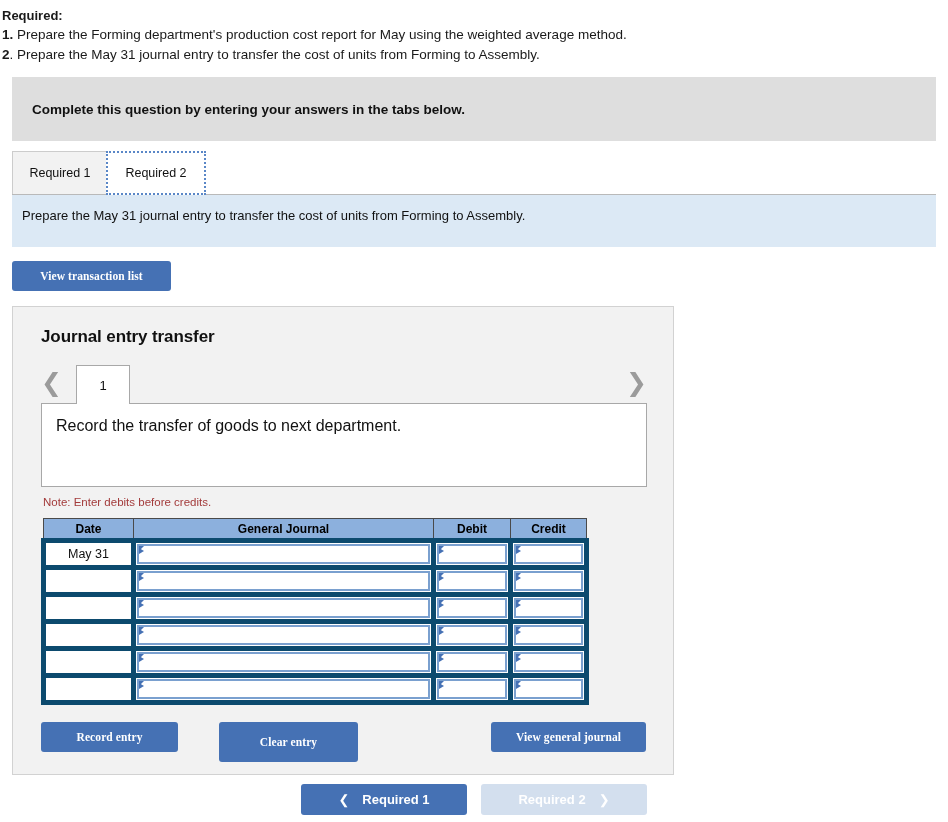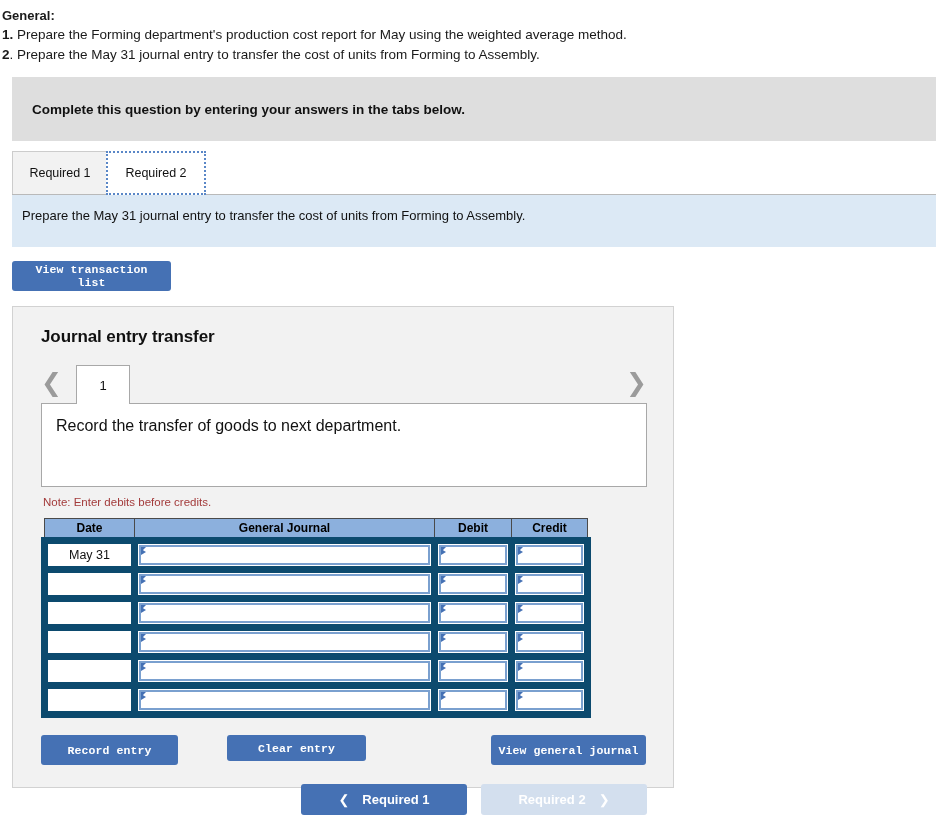--- a/index.html
+++ b/index.html
@@ -70,21 +70,21 @@
     display: flex; align-items: flex-start;
     padding: 13px 0 0 10px;
   }
   .prompt-text { font-size: 13px; color: #111; }
 
   
   .btn {
     background: #4571b4;
     color: #ffffff;
     border: none;
-    font-family: Liberation Mono, monospace;
+    font-family: Liberation Serif, serif;
     font-size: 11.5px;
     font-weight: bold;
     border-radius: 3px;
     cursor: pointer;
     letter-spacing: .1px;
   }
   .vtl-wrap { margin: 14px 0 0 12px; }
   .btn-vtl { width: 159px; height: 30px; }
 
   
@@ -141,21 +141,21 @@
   
   .jtable { border-collapse: collapse; width: 545px; table-layout: fixed; }
   .jtable th {
     background: #8cb0dd;
     border: 1px solid #4a4a4a;
     height: 22px;
     font-size: 12px; font-weight: bold; color: #000000;
     text-align: center;
   }
   .jtable td {
-    border: 7px solid #0c4a6e;
+    border: 5px solid #0c4a6e;
     height: 23px;
     padding: 0;
     background: #ffffff;
   }
   .col-date { width: 90px; }
   .col-gj  { width: 300px; }
   .col-deb { width: 77px; }
   .col-cre { width: 76px; }
 
   .date-cell {
@@ -178,21 +178,21 @@
     content: "";
     position: absolute; left: 0; top: 2px;
     border-left: 5px solid #4571b4;
     border-top: 3px solid transparent;
     border-bottom: 3px solid transparent;
   }
 
   
   .panel-actions { position: relative; height: 30px; margin-top: 17px; }
   .btn-record { position: absolute; left: 0;   width: 137px; height: 30px; }
-  .btn-clear  { position: absolute; left: 186px; width: 139px; height: 26px; }
+  .btn-clear  { position: absolute; left: 178px; width: 139px; height: 40px; }
   .btn-vgj    { position: absolute; left: 450px; width: 155px; height: 30px; }
 
   
   .bottom-nav {
     position: absolute; left: 0; right: 0; top: 784px;
     display: flex; justify-content: center; gap: 14px;
   }
   .navbtn {
     height: 31px;
     border: none; border-radius: 3px;
@@ -205,21 +205,21 @@
   .navbtn-prev { width: 166px; background: #4571b4; color: #ffffff; }
   .navbtn-next { width: 166px; background: #d3dfee; color: #ffffff; cursor: default; }
   .navbtn .g { font-size: 13px; font-weight: normal; }
 </style>
 </head>
 <body>
 
 <div class="page">
 
   <div class="req-block">
-    <div class="req-title">General:</div>
+    <div class="req-title">Required:</div>
     <div class="req-line"><b>1.</b><span> Prepare the Forming department's production cost report for May using the weighted average method.</span></div>
     <div class="req-line"><b>2</b><span>. Prepare the May 31 journal entry to transfer the cost of units from Forming to Assembly.</span></div>
   </div>
 
   <div class="grey-bar">
     <span class="grey-bar-text">Complete this question by entering your answers in the tabs below.</span>
   </div>
 
   <div class="tabstrip">
     <div class="tab tab-inactive">

